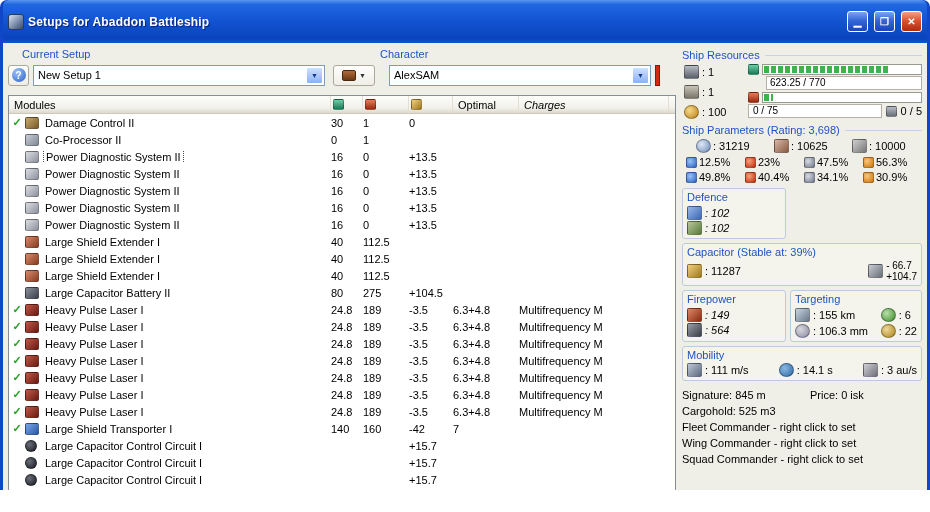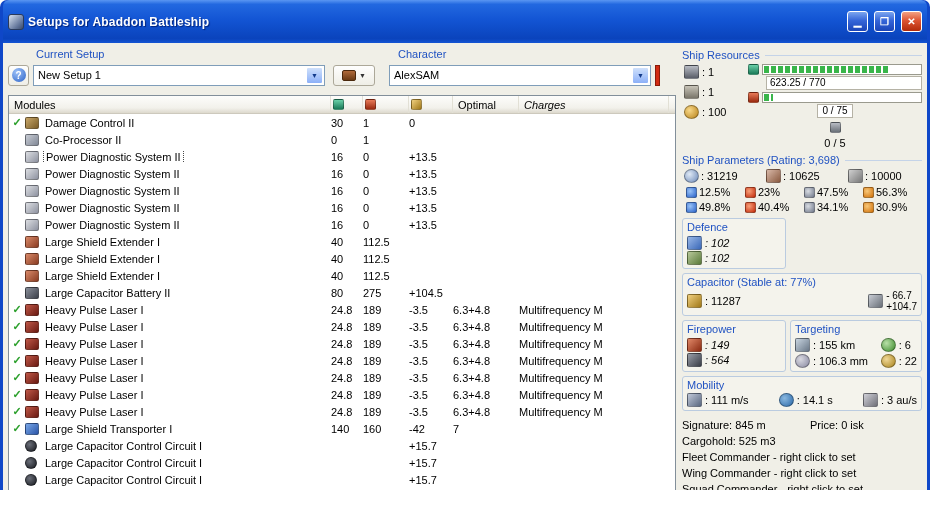--- a/index.html
+++ b/index.html
@@ -14,21 +14,21 @@
     display:flex; align-items:center; justify-content:center; color:#fff; font-size:10px; font-weight:bold; cursor:default; }
   .wb-min,.wb-max { background:linear-gradient(180deg,#7ba5ef,#3565d8 45%,#1a44b8); }
   .wb-close { background:linear-gradient(180deg,#f3a183,#dd5432 45%,#b22a0a); }
 
   .window-body { height:calc(100% - 25px); background:#f0efe7; display:flex; gap:6px; padding:5px 5px 4px 5px; overflow:hidden; }
 
   
   .left-pane { width:668px; display:flex; flex-direction:column; }
   .labels-row { position:relative; height:13px; }
   .labels-row .lbl { position:absolute; top:0; color:#2052c2; }
-  .lbl-setup { left:28px; } .lbl-char { left:390px; }
+  .lbl-setup { left:14px; } .lbl-char { left:372px; }
   .controls-row { display:flex; align-items:center; height:24px; margin-top:2px; }
   .help-btn { width:21px; height:21px; border:1px solid #aca899; border-radius:3px; background:linear-gradient(#fefefe,#efeee6);
     display:flex; align-items:center; justify-content:center; }
   .help-ball { width:14px; height:14px; border-radius:50%; background:radial-gradient(circle at 35% 30%,#9ec2f8,#2a62c8);
     color:#fff; font-size:10px; font-weight:bold; display:flex; align-items:center; justify-content:center; }
   .combo { background:#fff; border:1px solid #7f9db9; height:21px; display:flex; align-items:center; }
   .combo-setup { width:292px; margin-left:4px; }
   .combo-char { width:262px; margin-left:14px; }
   .combo .val { flex:1; padding:0 4px; white-space:nowrap; overflow:hidden; }
   .combo .arrow-btn { width:17px; height:17px; margin:1px; border:1px solid #fff; border-radius:2px;
@@ -102,25 +102,25 @@
   .ico-warp { background:linear-gradient(135deg,#d0d0d8,#707078); }
 
   .resources { display:flex; gap:4px; }
   .res-left { width:62px; display:flex; flex-direction:column; gap:5px; padding-left:2px; }
   .res-item { display:flex; align-items:center; gap:3px; height:15px; }
   .res-right { flex:1; display:flex; flex-direction:column; }
   .bar-row { display:flex; align-items:center; gap:3px; }
   .bar { flex:1; height:11px; border:1px solid #9a9a8e; background:#fff; padding:1px; }
   .bar-fill { height:100%; background:repeating-linear-gradient(90deg,#39b54a 0 5px,#ffffff 5px 7px); }
   .bar-label { border:1px solid #b5b2a5; background:#fff; height:14px; line-height:12px; padding:0 3px; margin:1px 0 2px 18px; font-size:10px; }
-  .drone-row { display:flex; align-items:center; gap:4px; margin-top:1px;flex-direction:column; }
+  .drone-row { display:flex; align-items:center; gap:4px; margin-top:1px; }
   .drone-field { flex:1; border:1px solid #b5b2a5; background:#fff; height:14px; line-height:12px; padding:0 4px; font-size:10px; }
 
   .hp-title { color:#2052c2; margin:1px 0 2px 8px; }
-  .hp-row { display:flex; align-items:center; margin-left:2px; gap:8px; }
+  .hp-row { display:flex; align-items:center; margin-left:14px; gap:8px; }
   .hp-item { display:flex; align-items:center; gap:2px; flex:1; }
   .resist-row { display:flex; margin:3px 0 0 4px; }
   .resist-cell { flex:1; display:flex; align-items:center; gap:2px; }
 
   .stat-grid { display:flex; flex-wrap:wrap; gap:4px; margin-top:5px; }
   .stat-box { border:1px solid #bacbe0; border-radius:3px; padding:2px 4px 3px 4px; background:#f4f3ec; }
   .box-half-s { width:104px; } .box-half-l { flex:1; }
   .box-full { width:100%; }
   .box-title { color:#2052c2; margin-bottom:2px; white-space:nowrap; }
   .sb-row { display:flex; align-items:center; gap:3px; height:15px;font-style:italic; }
@@ -565,21 +565,21 @@
           <div class="sb-row">
             <span class="ico ico-shield-boost"></span>
             <span>: 102</span>
           </div>
           <div class="sb-row">
             <span class="ico ico-armor-repair"></span>
             <span>: 102</span>
           </div>
         </div>
         <div class="stat-box box-half-l">
-          <div class="box-title">Capacitor (Stable at: 77%)</div>
+          <div class="box-title">Capacitor (Stable at: 39%)</div>
           <div class="cap-content">
             <span class="cap-left">
               <span class="ico ico-capacitor"></span>
               <span>: 11287</span>
             </span>
             <span class="cap-right">
               <span class="ico ico-cap-flow"></span>
               <span class="cap-stack">
                 <span>- 66.7</span>
                 <span>+104.7</span>

